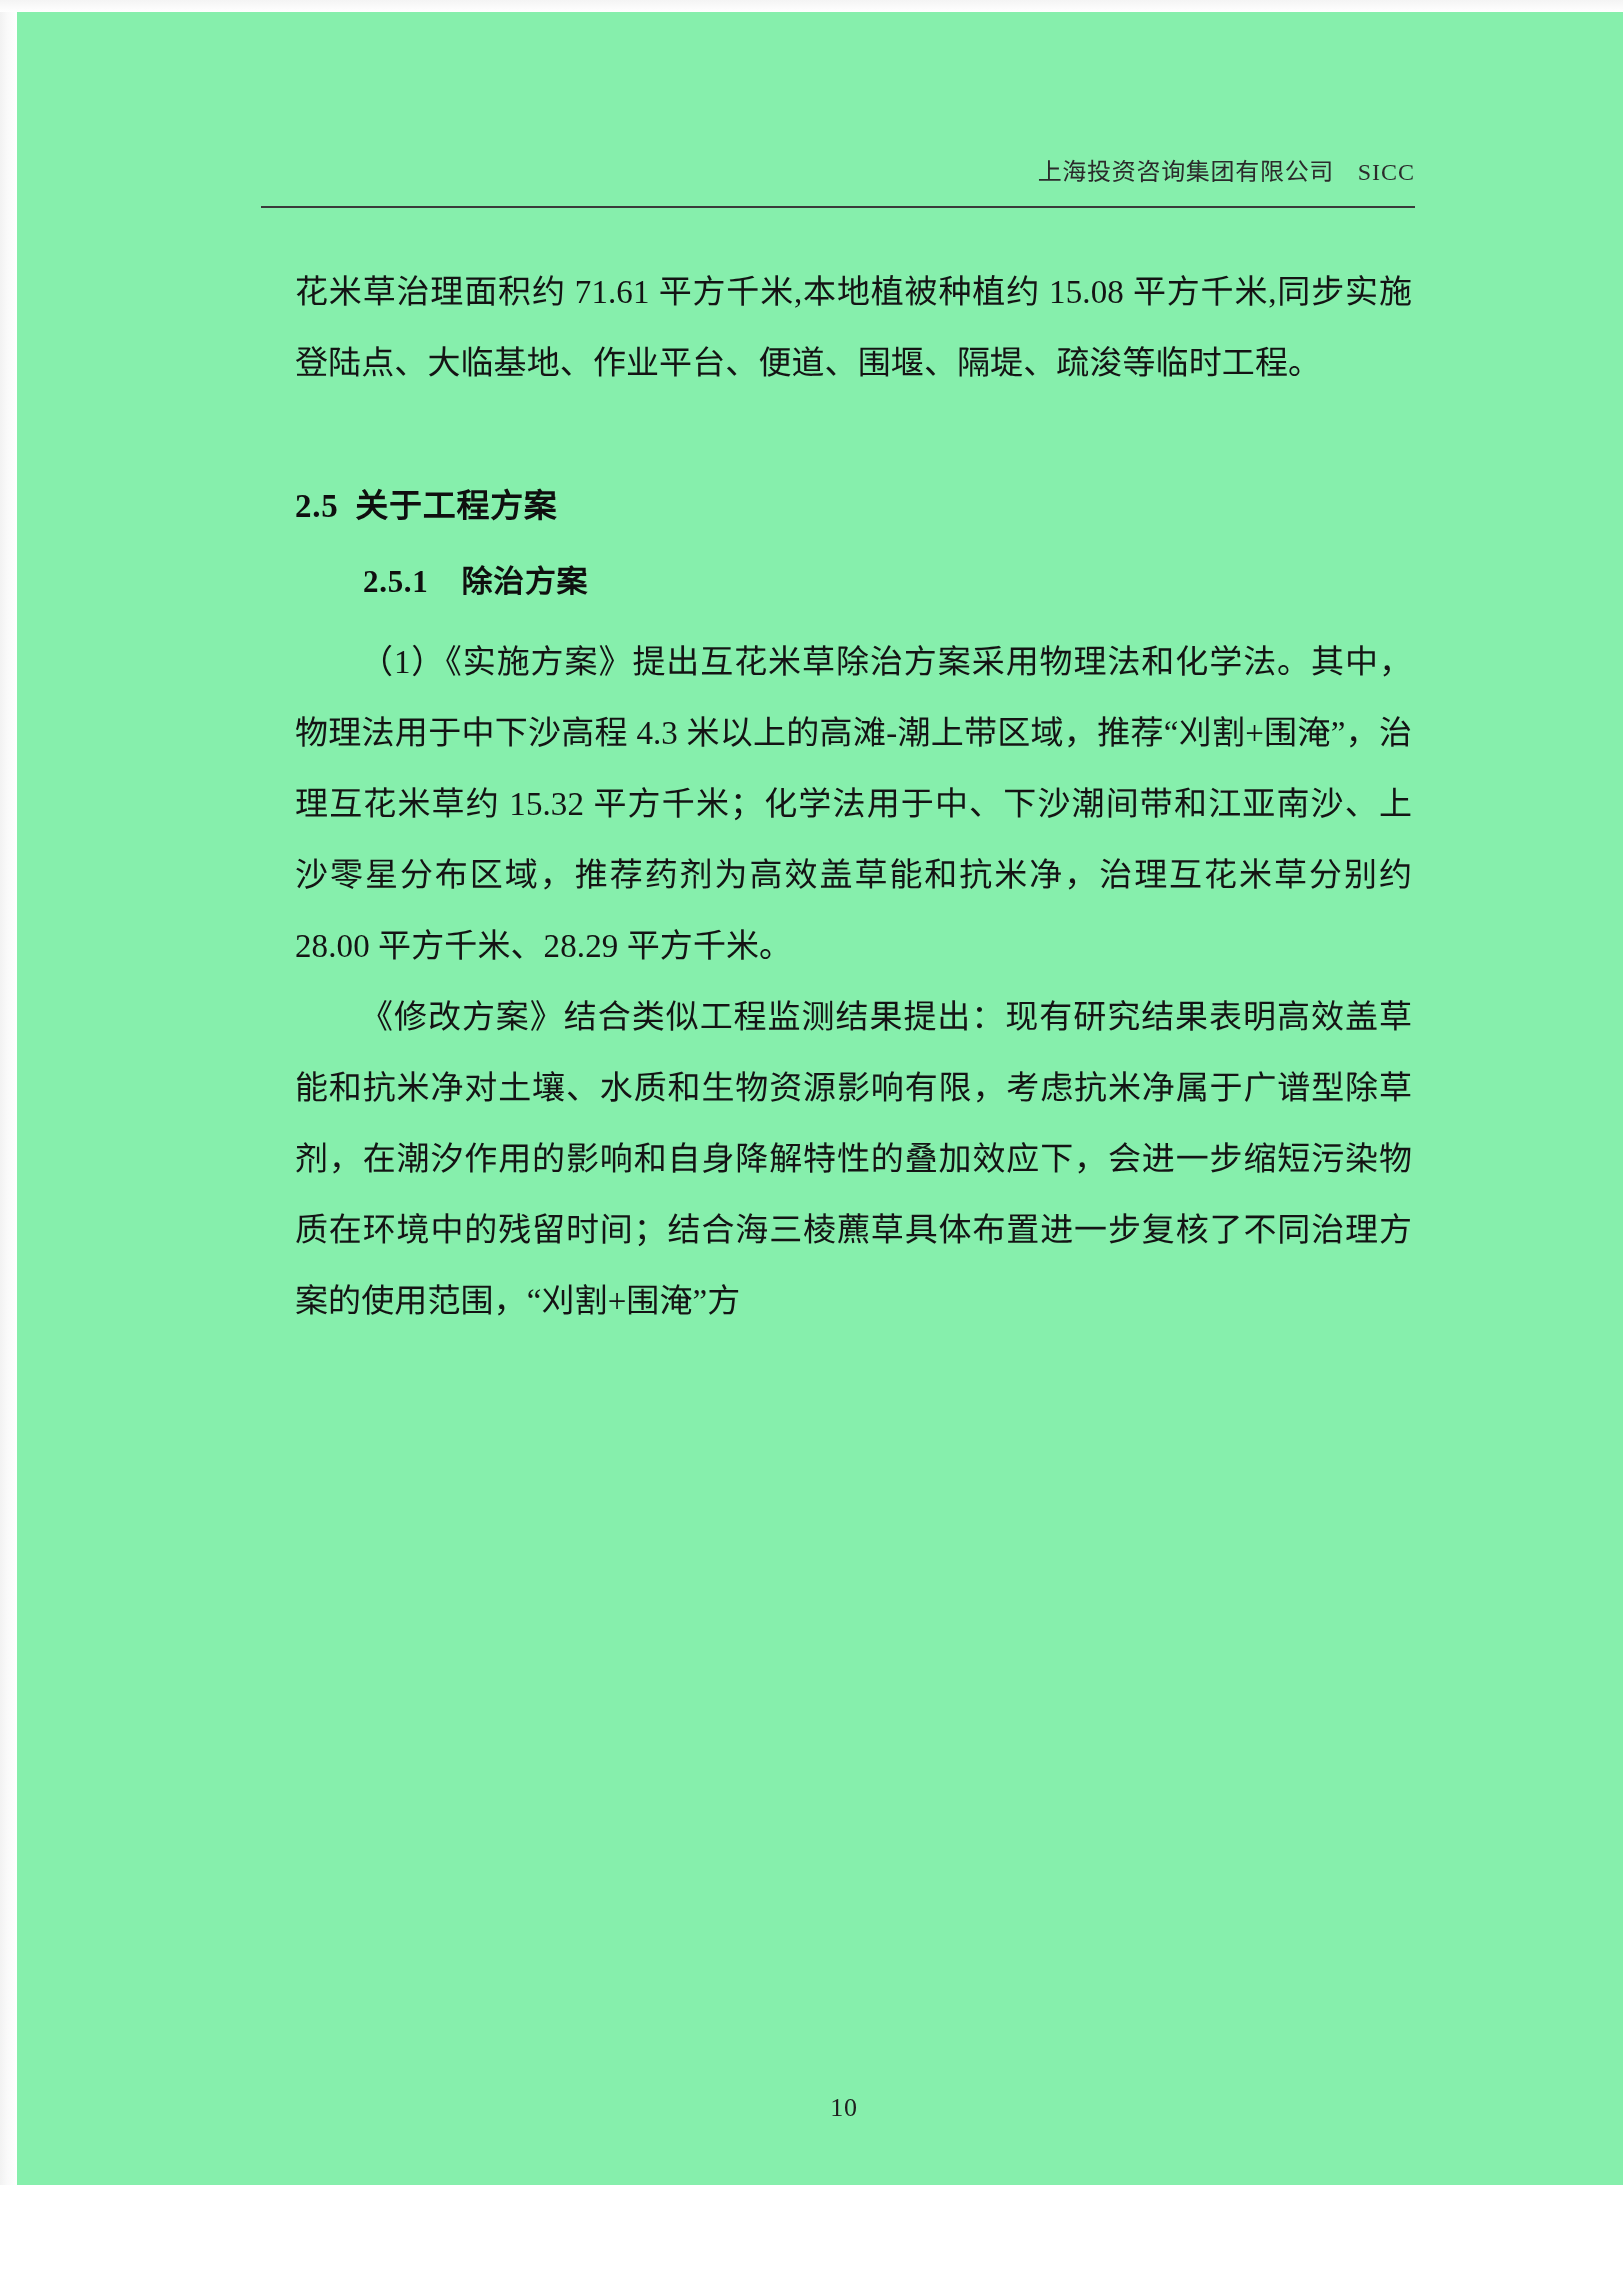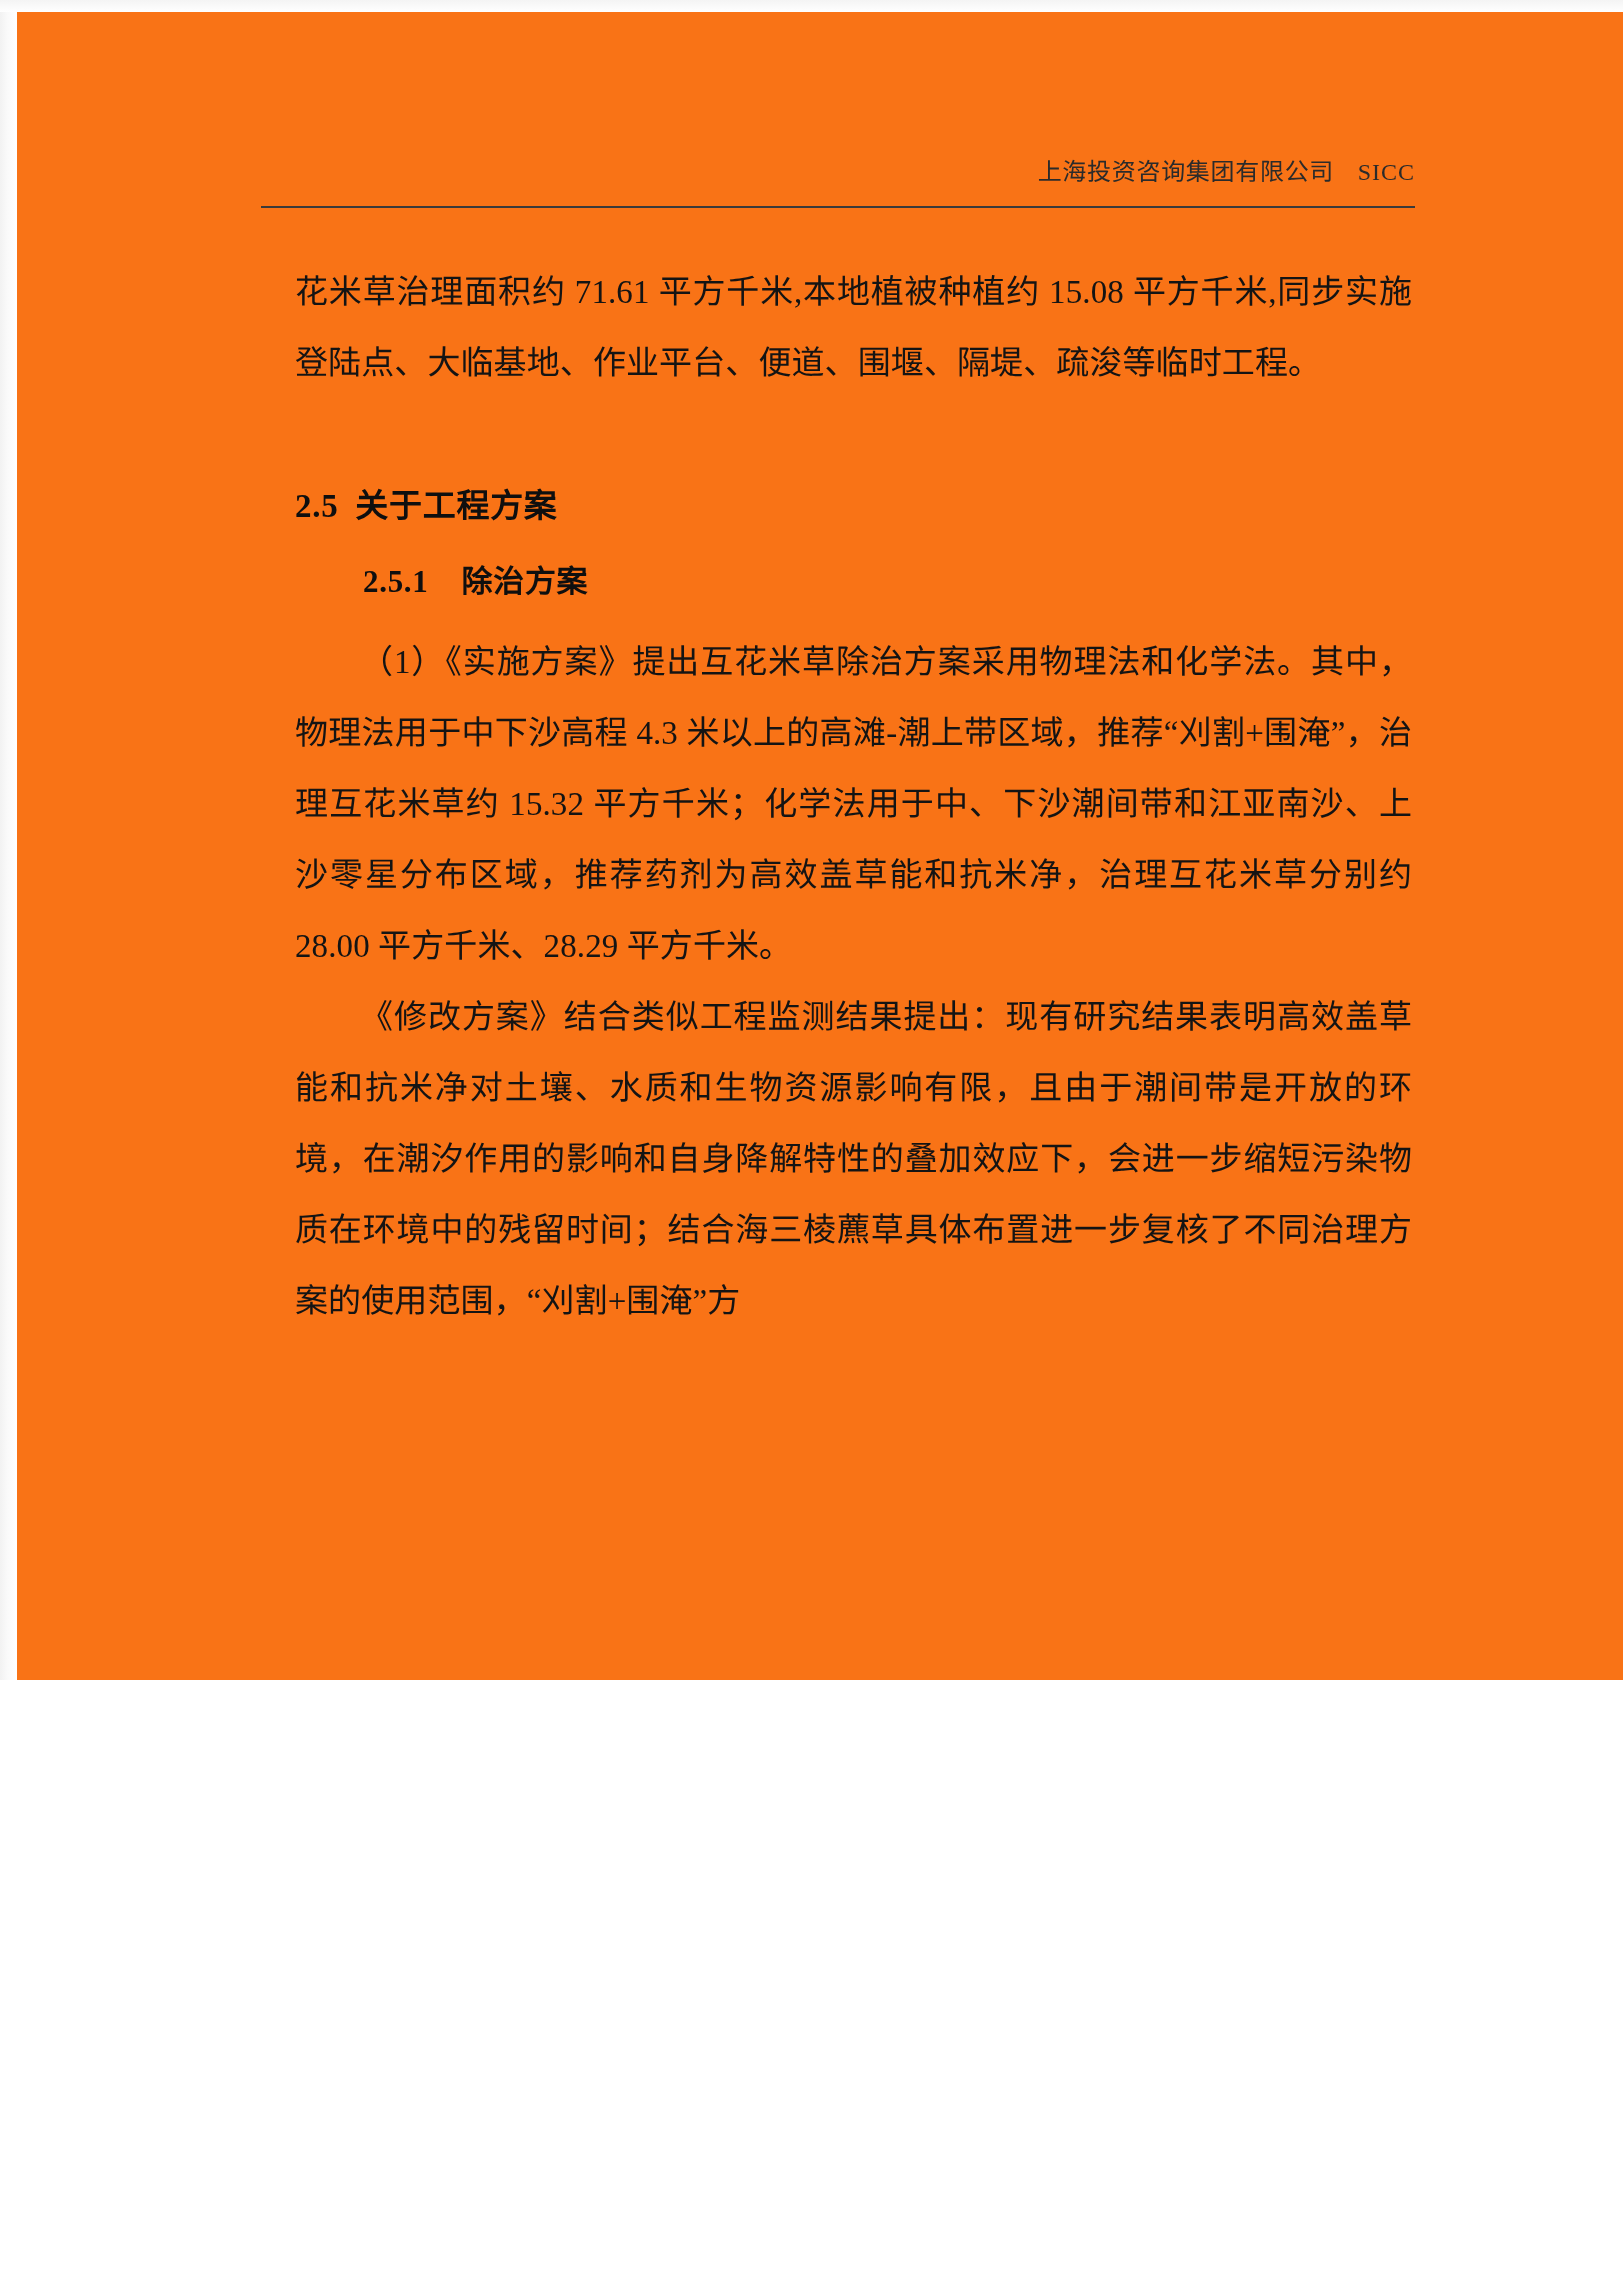--- a/index.html
+++ b/index.html
@@ -9,22 +9,22 @@
     background: #ffffff;
   }
   body {
     font-family: "Liberation Serif", "DejaVu Serif", serif;
     color: #1a1a1a;
   }
 
   .page {
     position: relative;
     width: 1624px;
-    height: 1680px;
-    background: #f97316;
+    height: 2185px;
+    background: #86efac;
     box-sizing: border-box;
     overflow: hidden;
   }
 
   
   .scan-edge-left {
     position: absolute;
     left: 0; top: 0;
     width: 17px; height: 100%;
     background: linear-gradient(to right, #f2f2f2 0%, #fafafa 45%, #ffffff 100%);
@@ -165,21 +165,21 @@
 
     <h3 class="h3">
       <span class="num">2.5.1</span><span>除治方案</span>
     </h3>
 
     <div class="gap-m"></div>
 
     <p class="para indent">（1）《实施方案》提出互花米草除治方案采用物理法和化学法。其中，物理法用于中下沙高程 4.3 米以上的高滩-潮上带区域，推荐“刈割+围淹”，治理互花米草约 15.32 平方千米；化学法用于中、下沙潮间带和江亚南沙、上沙零星分布区域，推荐药剂为高效盖草能和抗米净，治理互花米草分别约 28.00 平方千米、28.29 平方千米。</p>
 
 
-    <p class="para indent">《修改方案》结合类似工程监测结果提出：现有研究结果表明高效盖草能和抗米净对土壤、水质和生物资源影响有限，且由于潮间带是开放的环境，在潮汐作用的影响和自身降解特性的叠加效应下，会进一步缩短污染物质在环境中的残留时间；结合海三棱藨草具体布置进一步复核了不同治理方案的使用范围，“刈割+围淹”方</p>
+    <p class="para indent">《修改方案》结合类似工程监测结果提出：现有研究结果表明高效盖草能和抗米净对土壤、水质和生物资源影响有限，考虑抗米净属于广谱型除草剂，在潮汐作用的影响和自身降解特性的叠加效应下，会进一步缩短污染物质在环境中的残留时间；结合海三棱藨草具体布置进一步复核了不同治理方案的使用范围，“刈割+围淹”方</p>
 
   </div>
 
   <div class="footer">
     <span class="page-number">10</span>
   </div>
 
 </div>
 
 

